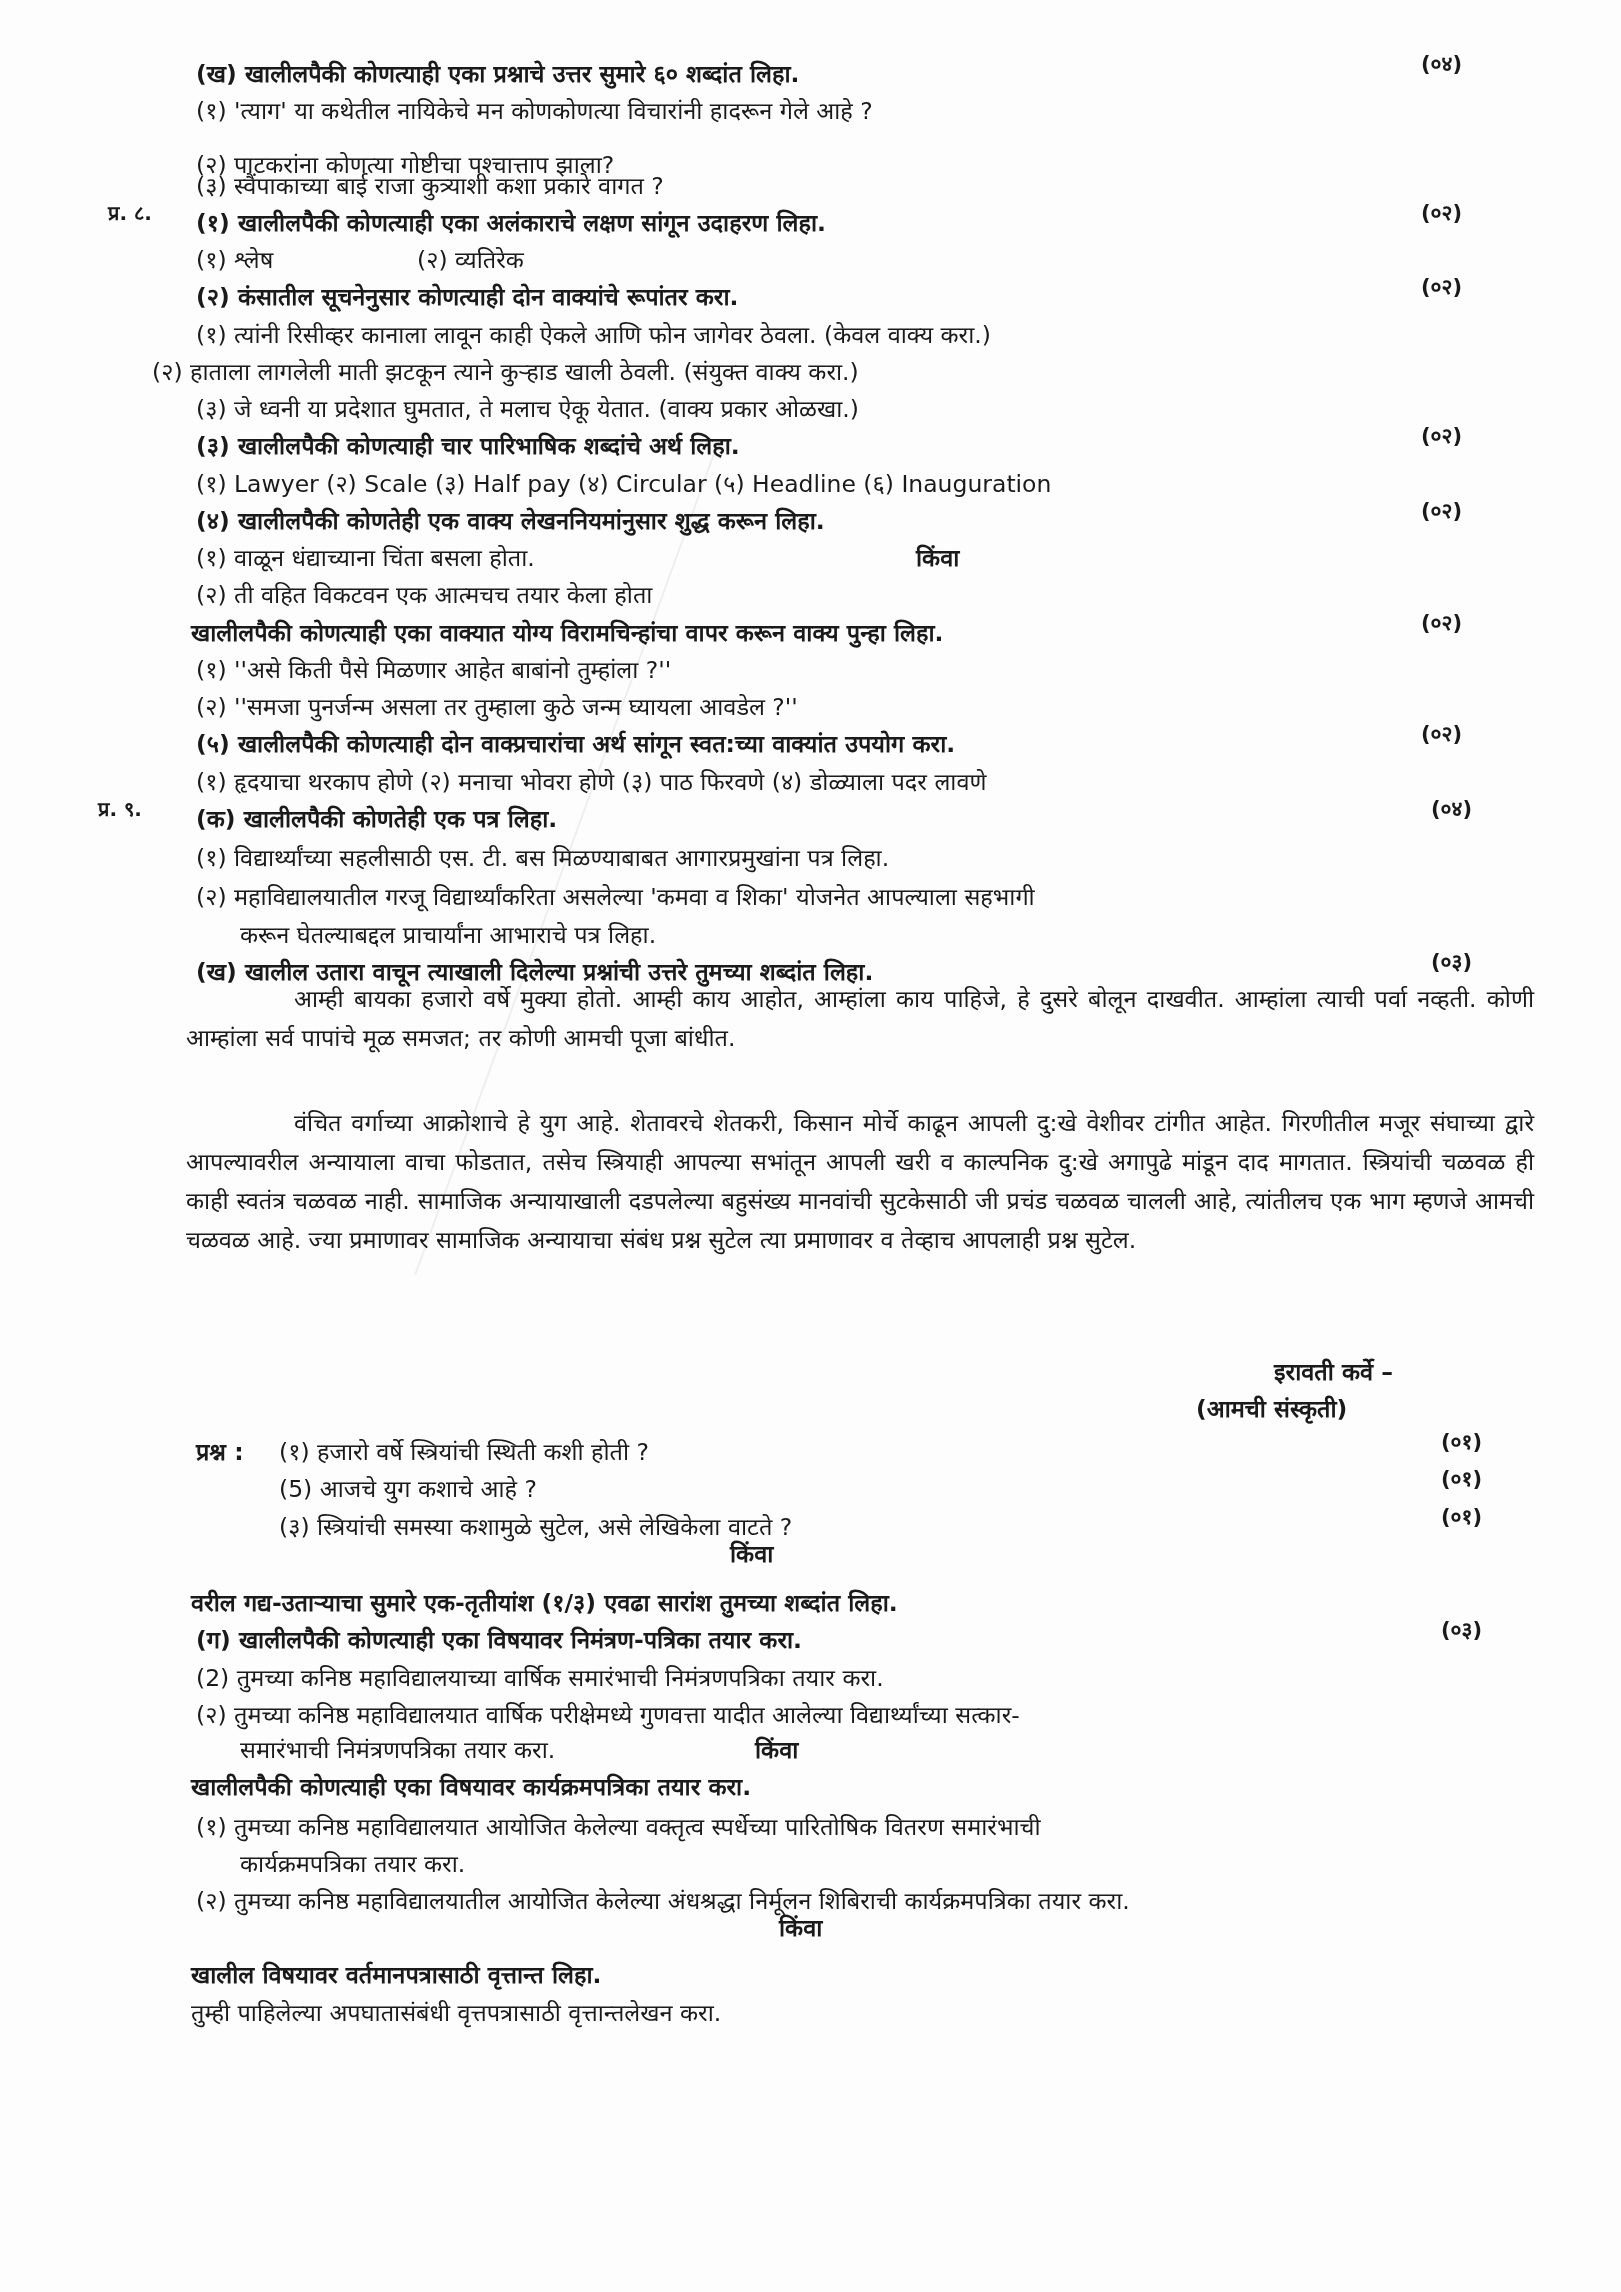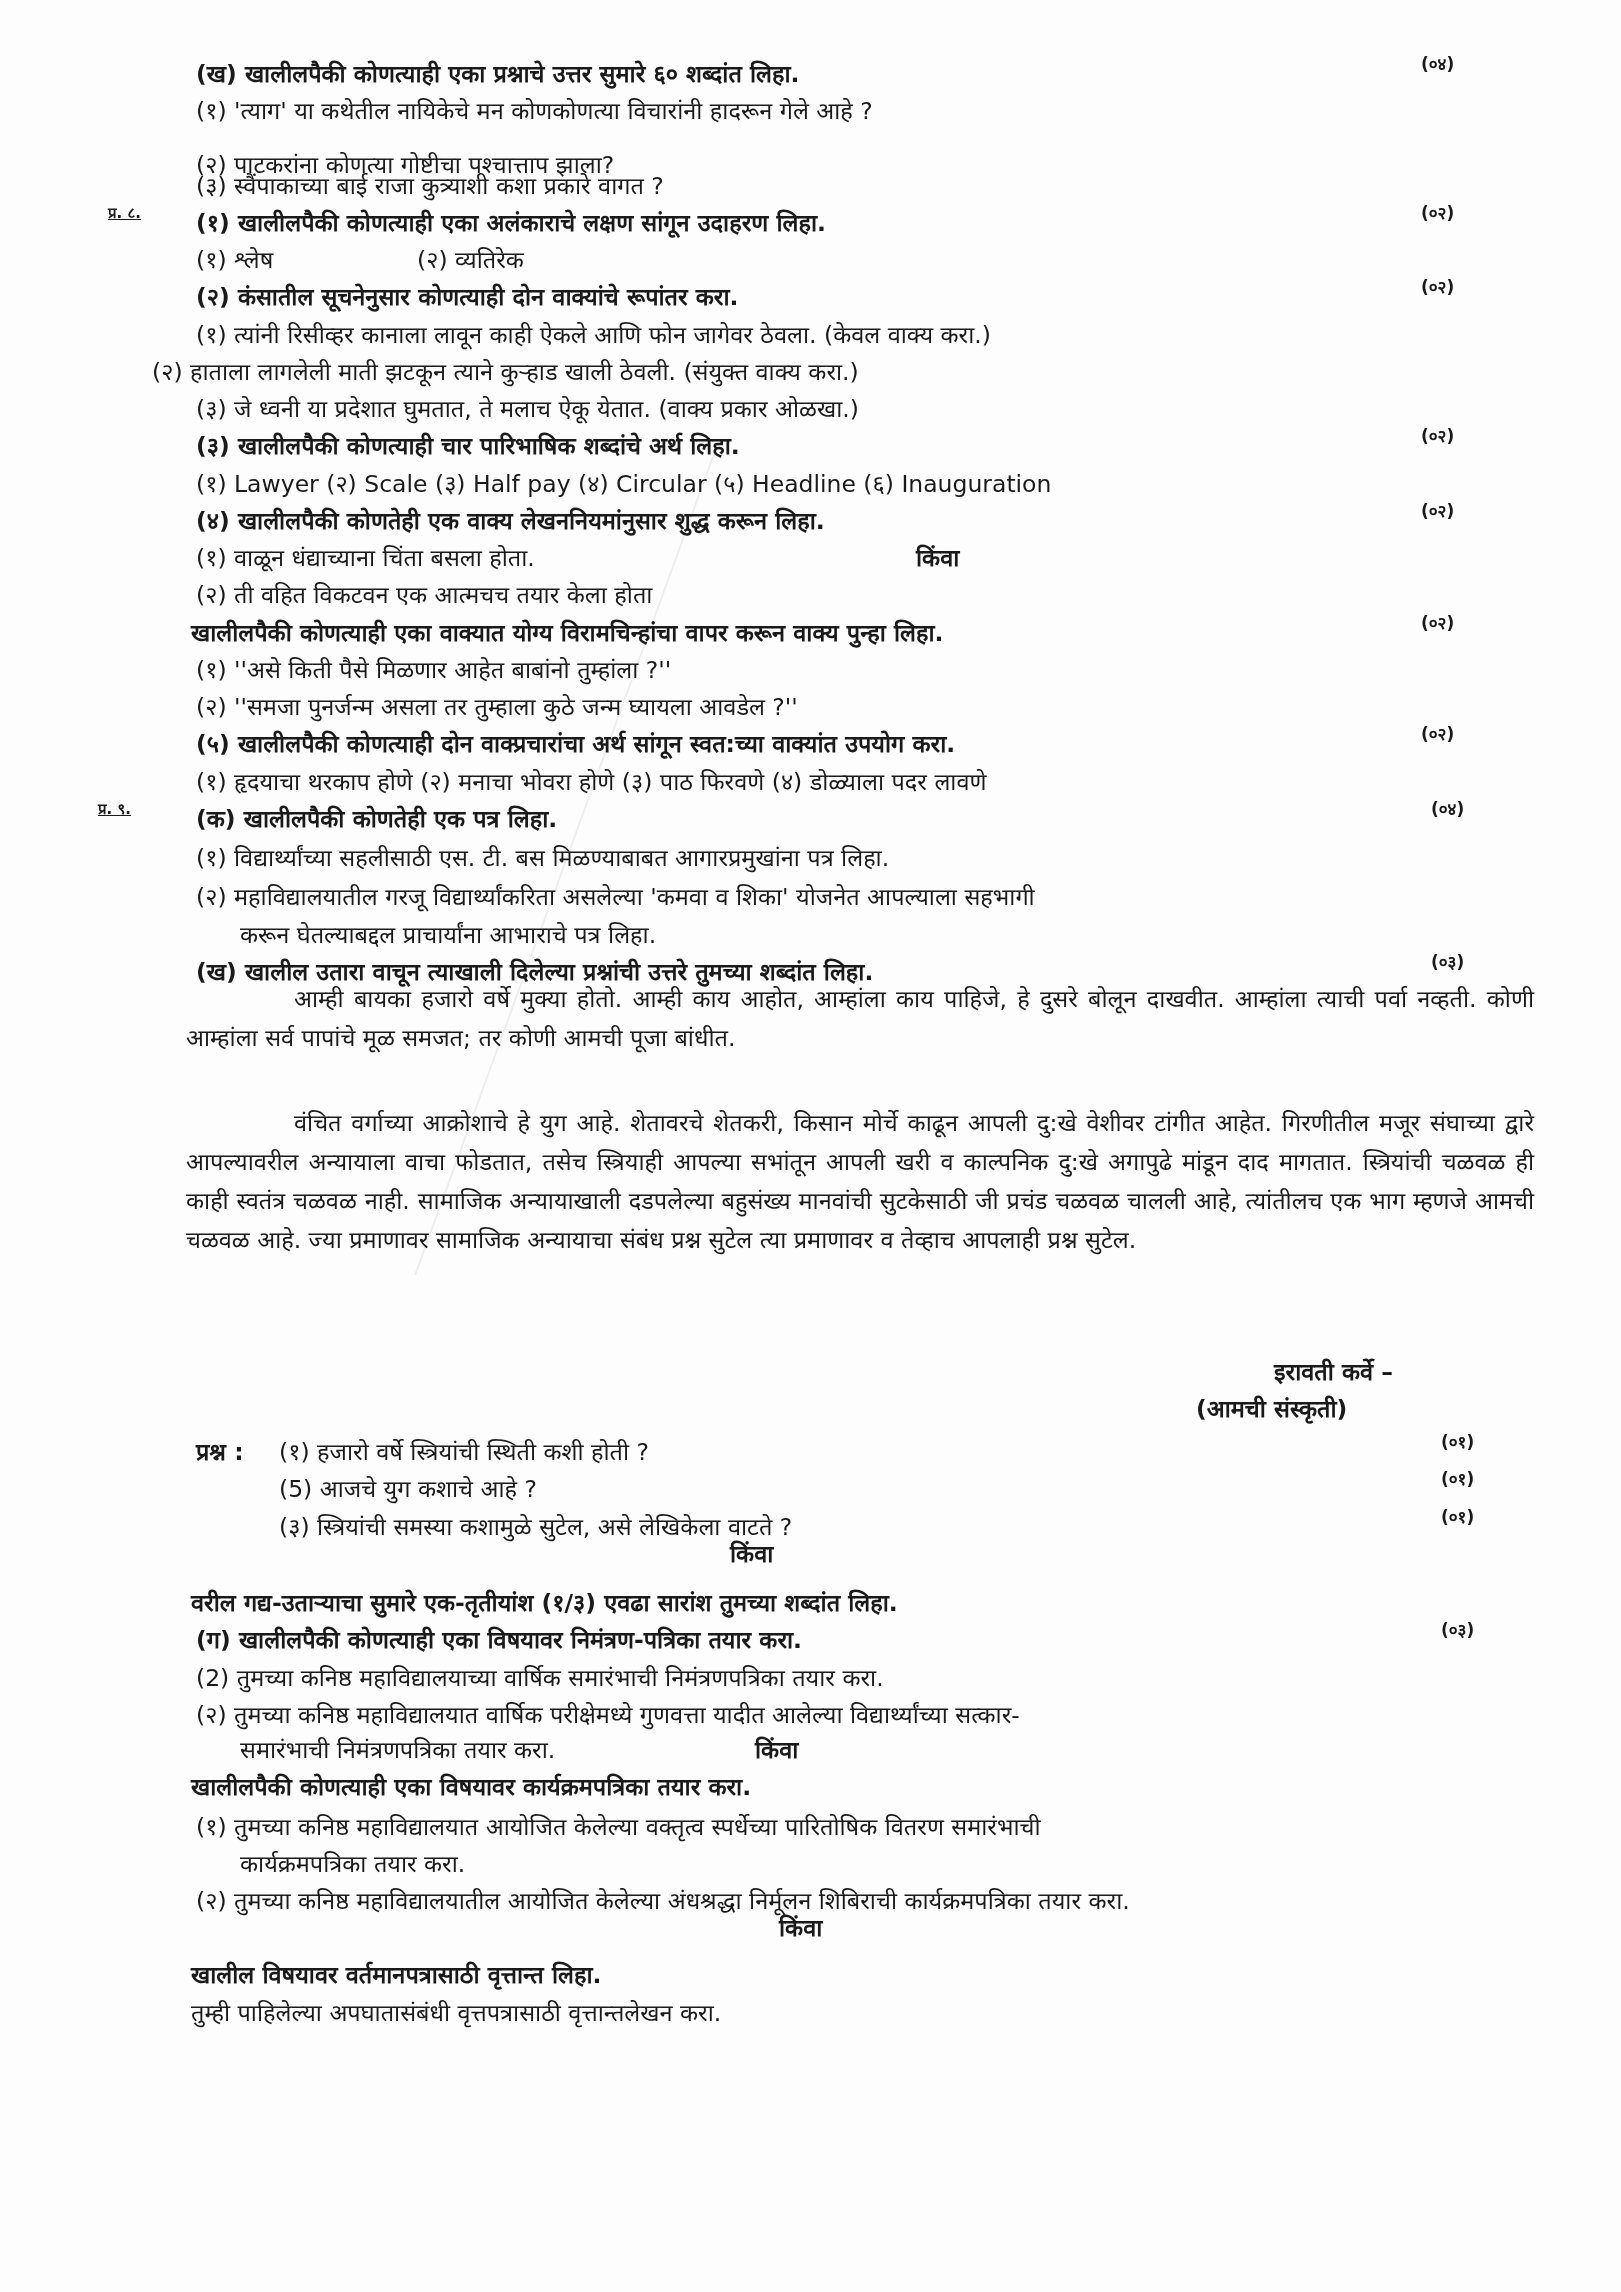--- a/index.html
+++ b/index.html
@@ -1,22 +1,22 @@
 <!DOCTYPE html>
 <html><head>
 <meta charset="utf-8">
 <style>
   html, body { margin:0; padding:0; background:#ffffff; }
   body { width:1621px; height:2293px; position:relative; overflow:hidden;
          font-family:"DejaVu Sans", sans-serif; color:#1a1a1a; }
   .page { position:absolute; left:0; top:0; width:1621px; height:2293px; background:#fdfdfd; }
   .line { position:absolute; font-size:23.5px; line-height:31px; white-space:nowrap;margin-top:10px; }
   .b { font-weight:bold; }
-  .marks { position:absolute; font-size:17px; line-height:31px; font-weight:bold; white-space:nowrap; }
-  .qno { position:absolute; font-size:15px; line-height:31px; font-weight:bold; white-space:nowrap;text-decoration:underline; }
+  .marks { position:absolute; font-size:21px; line-height:31px; font-weight:bold; white-space:nowrap; }
+  .qno { position:absolute; font-size:20px; line-height:31px; font-weight:bold; white-space:nowrap; }
   .para { position:absolute; font-size:23.5px; line-height:39px; text-align:justify; }
   .center { position:absolute; font-size:23.5px; line-height:31px; font-weight:bold; }
   .watermark { position:absolute; left:549px; top:510px; width:529px; height:882px;
                border-left:2.9px solid rgba(0,0,0,0.06); transform:rotate(20deg); }
 </style>
 </head>
 <body>
 
 <div class="page">
   <div class="watermark"></div>

